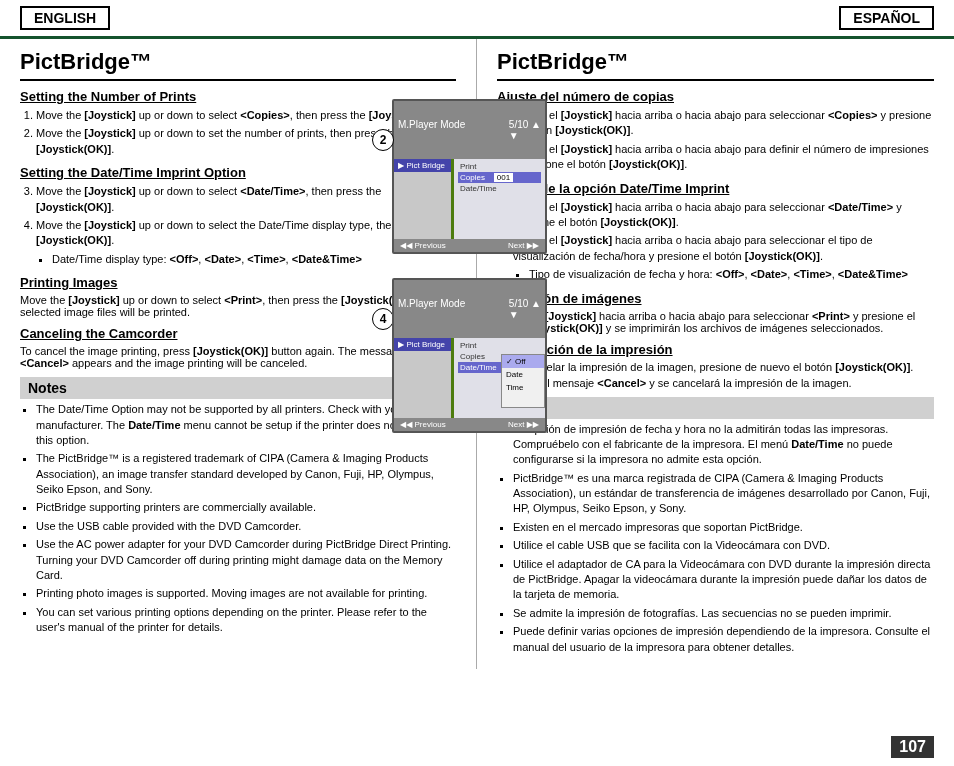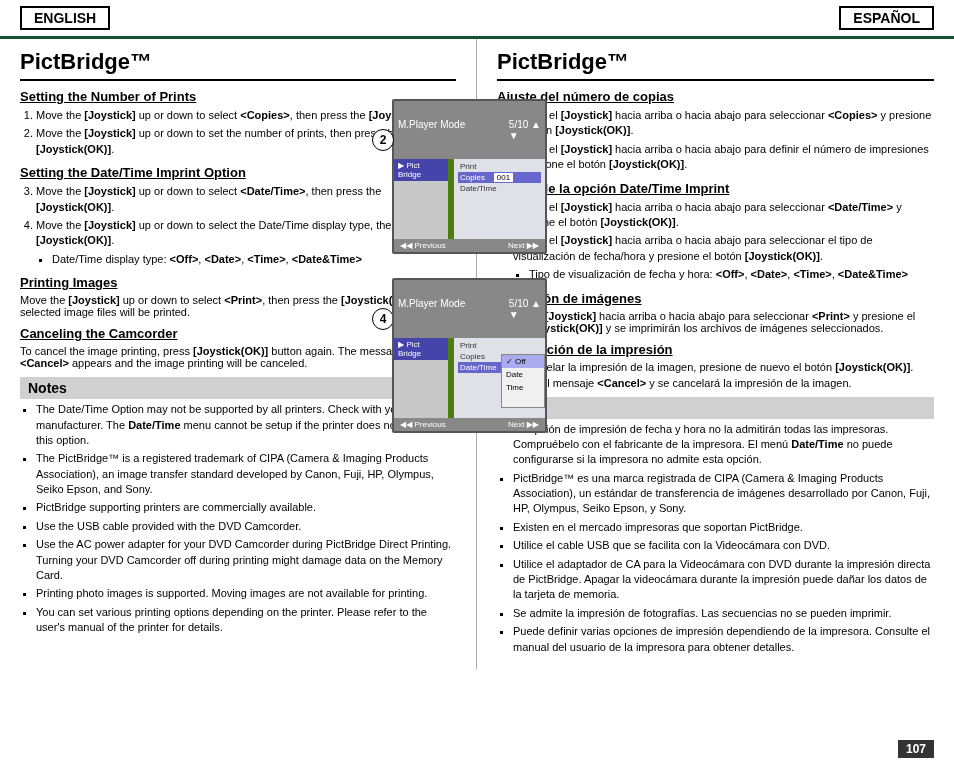--- a/index.html
+++ b/index.html
@@ -94,21 +94,21 @@
       font-size: 10px;
       padding: 18px 4px;
       display: flex;
       justify-content: space-between;
     }
     .screen-menu {
       background: #c8c8c8;
       width: 60px;
       float: left;
       min-height: 80px;
-      border-right: 6px solid #4d7c0f;
+      border-right: 3px solid #4d7c0f;
     }
     .screen-menu-item {
       padding: 2px 4px;
       font-size: 8px;
       color: #333;
     }
     .screen-menu-item.selected {
       background: #4444aa;
       color: #fff;
     }
@@ -136,21 +136,21 @@
       display: flex;
       justify-content: space-between;
     }
     
     .page-number {
       position: absolute;
       bottom: 8px;
       right: 20px;
       background: #333;
       color: #fff;
-      font-size: 12px;
+      font-size: 16px;
       font-weight: bold;
       padding: 2px 8px;
     }
     .line-sep {
       border: none;
       border-top: 2px solid #000;
       margin-bottom: 8px;
     }
     .pict-title {
       font-size: 22px;

